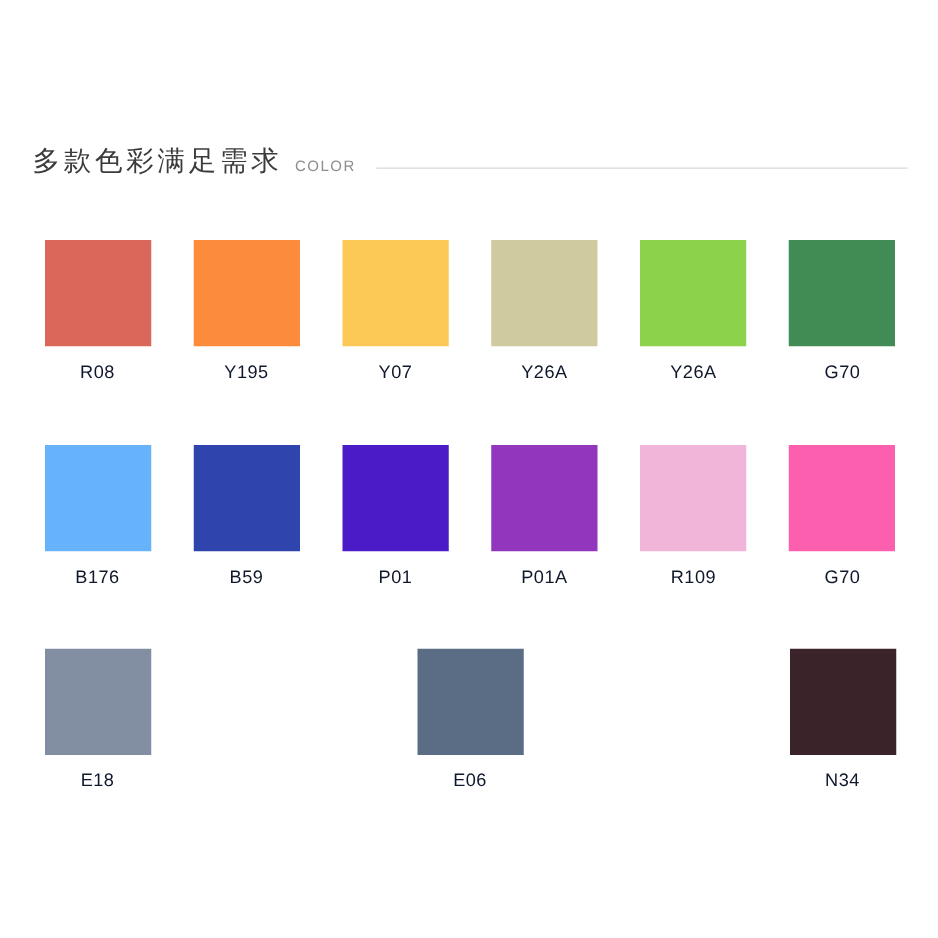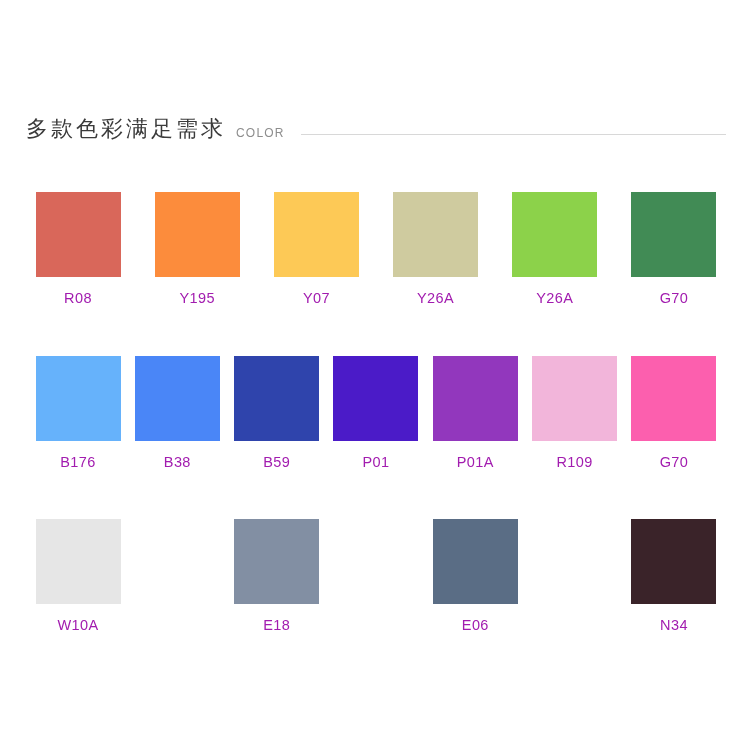--- a/index.html
+++ b/index.html
@@ -80,21 +80,21 @@
     align-items: center;
   }
   .swatch-chip {
     width: 85px;
     height: 85px;
     display: block;
   }
   .swatch-label {
     margin-top: 14px;
     font-size: 14.5px;
-    color: #a21caf;
+    color: #0f172a;
     letter-spacing: 0.4px;
     line-height: 1;
     text-align: center;
     white-space: nowrap;
   }
 </style>
 </head>
 <body>
 
 <div class="page">
@@ -133,24 +133,20 @@
         <span class="swatch-label">G70</span>
       </div>
     </div>
 
     <div class="swatch-row">
       <div class="swatch-cell">
         <span class="swatch-chip" style="background-color: rgb(102, 178, 251);"></span>
         <span class="swatch-label">B176</span>
       </div>
       <div class="swatch-cell">
-        <span class="swatch-chip" style="background-color: rgb(74, 134, 247);"></span>
-        <span class="swatch-label">B38</span>
-      </div>
-      <div class="swatch-cell">
         <span class="swatch-chip" style="background-color: rgb(47, 68, 172);"></span>
         <span class="swatch-label">B59</span>
       </div>
       <div class="swatch-cell">
         <span class="swatch-chip" style="background-color: rgb(75, 27, 200);"></span>
         <span class="swatch-label">P01</span>
       </div>
       <div class="swatch-cell">
         <span class="swatch-chip" style="background-color: rgb(146, 55, 189);"></span>
         <span class="swatch-label">P01A</span>
@@ -160,24 +156,20 @@
         <span class="swatch-label">R109</span>
       </div>
       <div class="swatch-cell">
         <span class="swatch-chip" style="background-color: rgb(252, 95, 174);"></span>
         <span class="swatch-label">G70</span>
       </div>
     </div>
 
     <div class="swatch-row">
       <div class="swatch-cell">
-        <span class="swatch-chip" style="background-color: rgb(230, 230, 230);"></span>
-        <span class="swatch-label">W10A</span>
-      </div>
-      <div class="swatch-cell">
         <span class="swatch-chip" style="background-color: rgb(130, 143, 163);"></span>
         <span class="swatch-label">E18</span>
       </div>
       <div class="swatch-cell">
         <span class="swatch-chip" style="background-color: rgb(90, 109, 133);"></span>
         <span class="swatch-label">E06</span>
       </div>
       <div class="swatch-cell">
         <span class="swatch-chip" style="background-color: rgb(58, 35, 41);"></span>
         <span class="swatch-label">N34</span>

